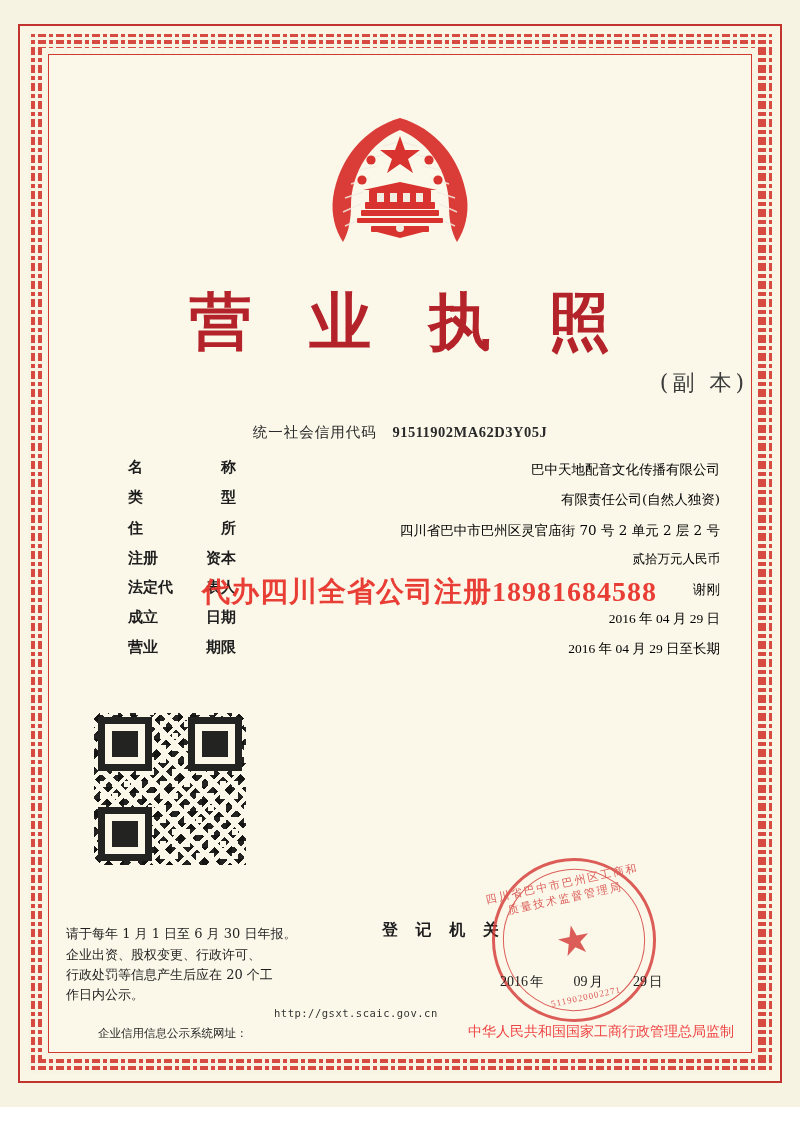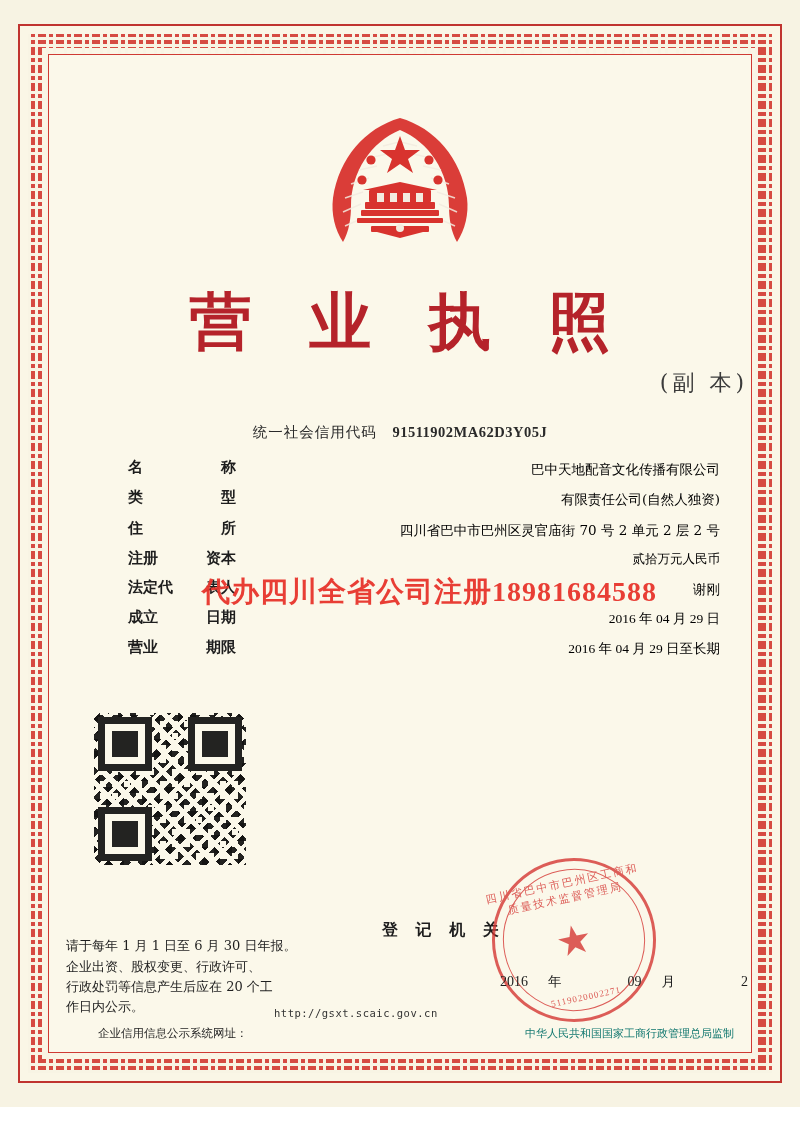--- a/index.html
+++ b/index.html
@@ -193,21 +193,21 @@
   }
   .issue-date {
     position: absolute;
     left: 448px;
     top: 915px;
     font-family: "DejaVu Serif", serif;
     font-size: 13.5px;
     color: #1d1d1d;
     display: flex;
     align-items: baseline;
-    gap: 20px;
+    gap: 2px;
   }
   .issue-date .num { font-family: "Liberation Serif", serif; font-size: 14px; }
   .issue-date .gap { display:inline-block; width: 26px; }
 
   .seal {
     position: absolute;
     left: 440px;
     top: 800px;
     width: 158px;
     height: 158px;
@@ -259,21 +259,21 @@
     color: #e8352c;
     letter-spacing: 1px;
     white-space: nowrap;
     opacity: 0.95;
   }
 
   
   .footer-left {
     position: absolute;
     left: 14px;
-    bottom: 32px;
+    bottom: 44px;
     width: 300px;
     font-family: "DejaVu Serif", serif;
     font-size: 13px;
     color: #1f1f1f;
     line-height: 1.55;
   }
   .footer-site {
     position: absolute;
     left: 46px;
     bottom: 8px;
@@ -288,22 +288,22 @@
     font-family: "DejaVu Sans Mono", monospace;
     font-size: 10.5px;
     color: #333;
     letter-spacing: 0.5px;
   }
   .footer-right {
     position: absolute;
     right: 14px;
     bottom: 8px;
     font-family: Liberation Mono, monospace;
-    font-size: 11px;
-    color: #0f766e;
+    font-size: 14px;
+    color: #ef4444;
   }
 </style>
 </head>
 <body>
 
 <div id="page">
 
   <div class="frame-outer"></div>
   <div class="frame-band"></div>
   <div class="frame-pattern"></div>

